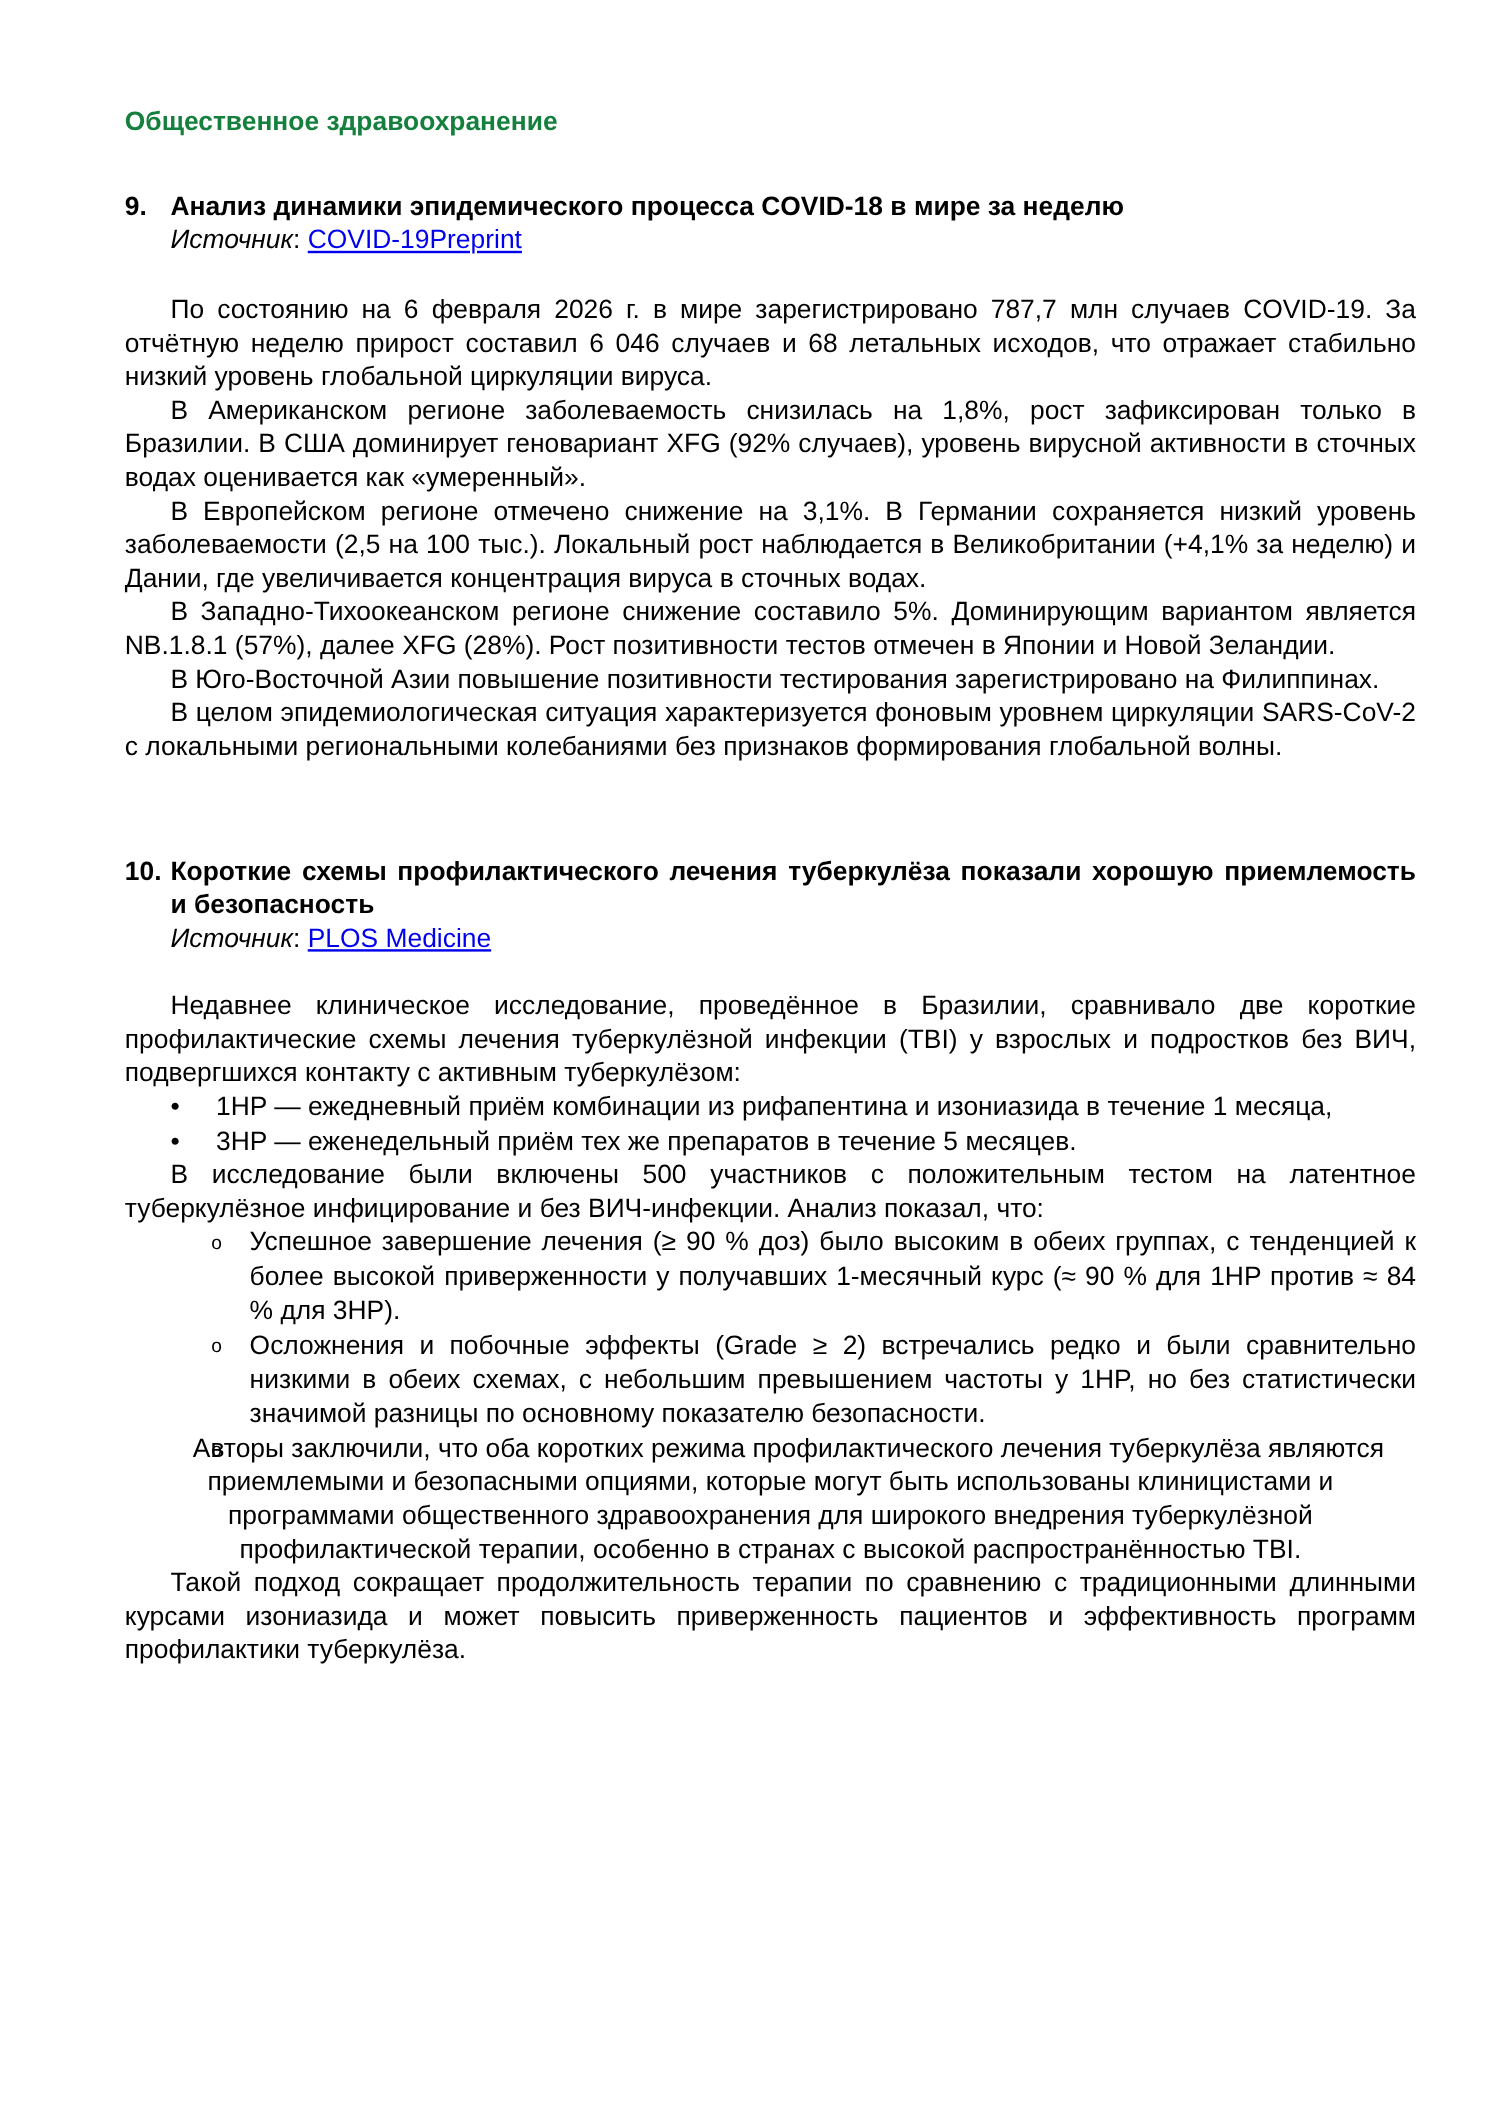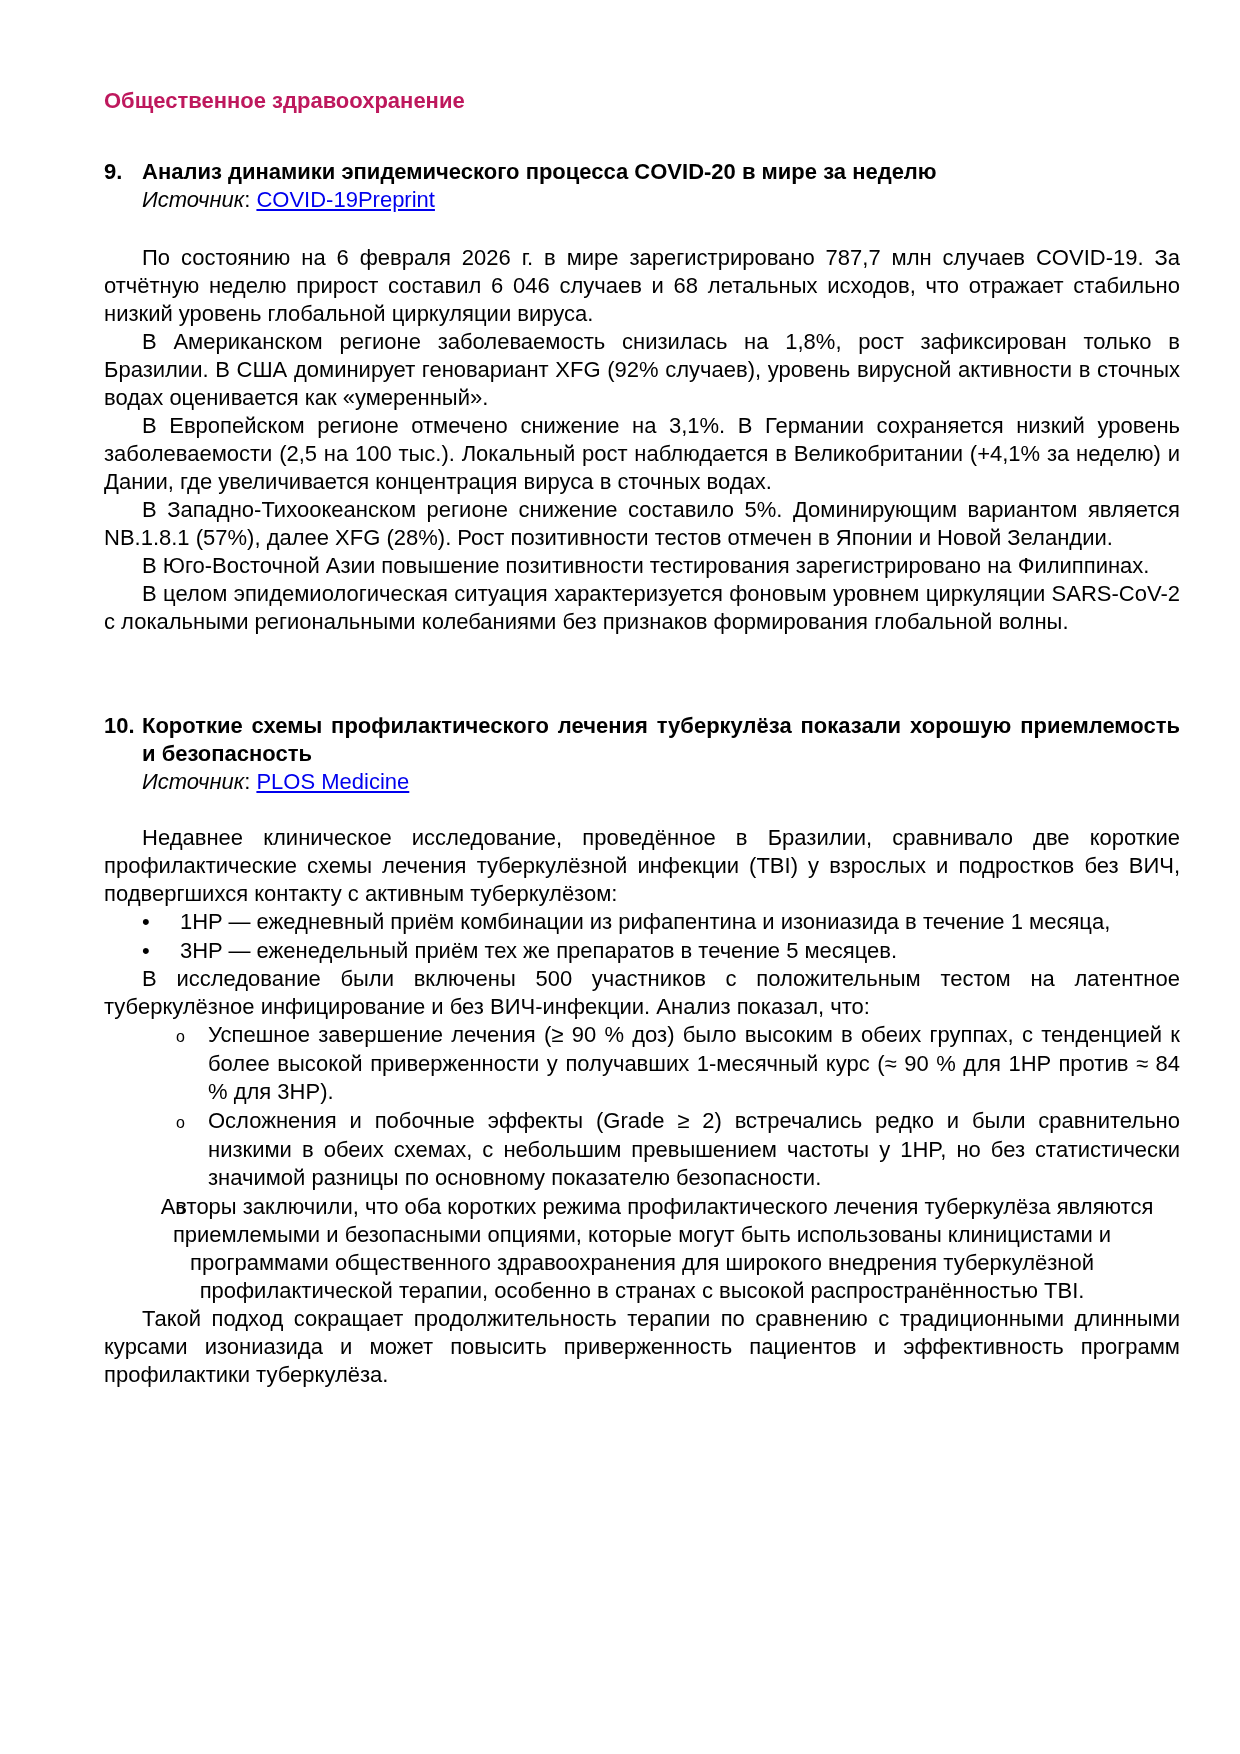--- a/index.html
+++ b/index.html
@@ -1,19 +1,19 @@
 <!DOCTYPE html>
 <html><head>
 <meta charset="utf-8">
 <style>
   html, body { margin: 0; padding: 0; background: #ffffff; }
   body { width: 1240px; height: 1754px; position: relative; overflow: hidden;
          font-family: "Liberation Sans", sans-serif; color: #000; }
   .page { position: absolute; left: 104px; top: 0; width: 1076px; }
-  .section-title { position: absolute; top: 88px; left: 0; font-size: 22px; font-weight: bold; color: #be185d; margin: 0; }
+  .section-title { position: absolute; top: 88px; left: 0; font-size: 22px; font-weight: bold; color: #15803d; margin: 0; }
   .item { position: absolute; left: 0; width: 1076px; }
   .item-head { display: flex; font-size: 22px; font-weight: bold; line-height: 28px; }
   .item-num { width: 38px; flex: none; }
   .item-title { flex: 1; text-align: justify; }
   .source { margin-left: 38px; font-size: 22px; line-height: 28px; }
   .source .lbl { font-style: italic; }
   .source a { color: #0000ee; text-decoration: underline; }
   .para { font-size: 22px; line-height: 28px; text-align: justify; text-indent: 38px; margin: 0; }
   .para.small-indent { text-indent: 30px; }
   ul.bullets { margin: 0; padding: 0; list-style: none; }
@@ -25,21 +25,21 @@
 </style>
 </head>
 <body>
 
 <div class="page">
   <h1 class="section-title">Общественное здравоохранение</h1>
 
   <div class="item" style="top:158px;">
     <div class="item-head">
       <span class="item-num">9.</span>
-      <span class="item-title">Анализ динамики эпидемического процесса COVID-20 в мире за неделю</span>
+      <span class="item-title">Анализ динамики эпидемического процесса COVID-18 в мире за неделю</span>
     </div>
     <div class="source">
       <span class="lbl">Источник</span><span>: </span><a href="#">COVID-19Preprint</a>
     </div>
     <div style="height:30px"></div>
     <p class="para">По состоянию на 6 февраля 2026 г. в мире зарегистрировано 787,7 млн случаев COVID-19. За отчётную неделю прирост составил 6 046 случаев и 68 летальных исходов, что отражает стабильно низкий уровень глобальной циркуляции вируса.</p>
     <p class="para">В Американском регионе заболеваемость снизилась на 1,8%, рост зафиксирован только в Бразилии. В США доминирует геновариант XFG (92% случаев), уровень вирусной активности в сточных водах оценивается как «умеренный».</p>
     <p class="para">В Европейском регионе отмечено снижение на 3,1%. В Германии сохраняется низкий уровень заболеваемости (2,5 на 100 тыс.). Локальный рост наблюдается в Великобритании (+4,1% за неделю) и Дании, где увеличивается концентрация вируса в сточных водах.</p>
     <p class="para">В Западно-Тихоокеанском регионе снижение составило 5%. Доминирующим вариантом является NB.1.8.1 (57%), далее XFG (28%). Рост позитивности тестов отмечен в Японии и Новой Зеландии.</p>
     <p class="para">В Юго-Восточной Азии повышение позитивности тестирования зарегистрировано на Филиппинах.</p>

